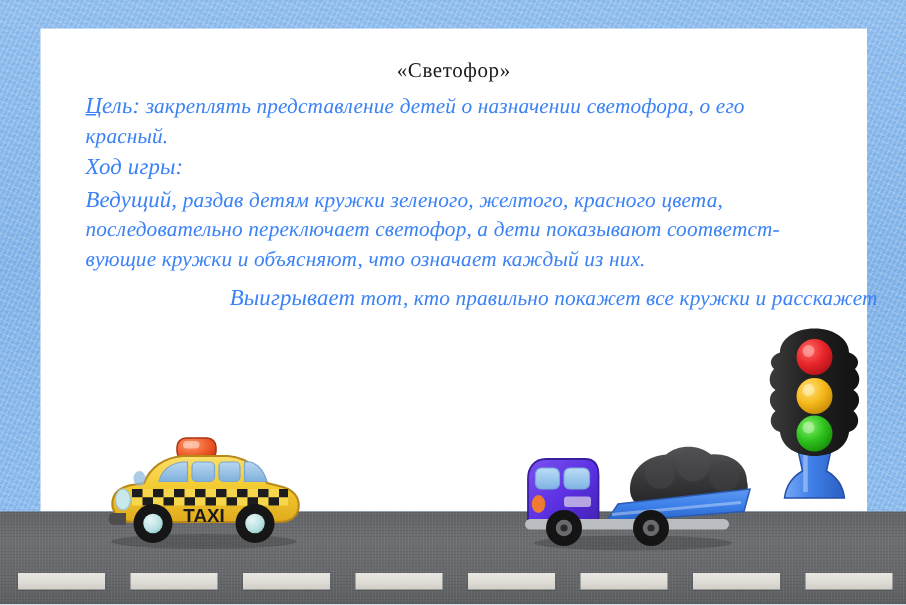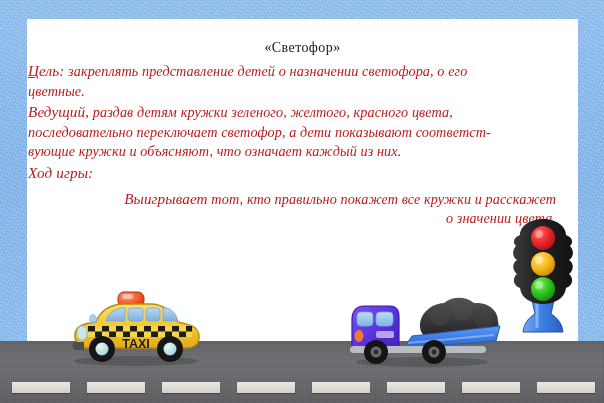--- a/index.html
+++ b/index.html
@@ -36,27 +36,27 @@
     left: 0;
     width: 100%;
     text-align: center;
     font-size: 14px;
     font-style: normal;
     color: #1a1a1a;
     letter-spacing: 0.4px;
   }
   #body {
     position: absolute;
-    left: 1px;
+    left: 30px;
     top: 42px;
     width: 528px;
     font-style: italic;
     font-size: 14.2px;
     line-height: 19.6px;
-    color: #b91c1c;
+    color: #3b82f6;
     letter-spacing: 0.1px;
   }
   .para { margin: 0 0 1px 0; }
   .para.gap { margin-top: 5px; text-align: right; }
   .lead { font-size: 15.2px; }
   .lead-u { text-decoration: underline; }
 
   
   #road {
     position: absolute;
@@ -116,37 +116,36 @@
 <div id="slide">
 
   <div id="card">
 
     <div id="title">«Светофор»</div>
 
     <div id="body">
 
       <p class="para">
         <span class="lead"><span class="lead-u">Ц</span>ель:</span><span> закреплять представление детей о назначении светофора, о его</span><br>
-        <span>цветные.</span>
+        <span>красный.</span>
       </p>
 
+
+      <p class="para">
+        <span class="lead">Ход игры:</span>
+      </p>
 
       <p class="para">
         <span class="lead">Ведущий,</span><span> раздав детям кружки зеленого, желтого, красного цвета,</span><br>
         <span>последовательно переключает светофор, а дети показывают соответст-</span><br>
         <span>вующие кружки и объясняют, что означает каждый из них.</span>
       </p>
 
-      <p class="para">
-        <span class="lead">Ход игры:</span>
-      </p>
-
       <p class="para gap">
         <span class="lead">Выигрывает</span><span> тот, кто правильно покажет все кружки и расскажет</span><br>
-        <span>о значении цвета.</span>
       </p>
 
     </div>
   </div>
 
   <div id="road">
     <div class="road-mark" style="left:12px"></div>
     <div class="road-mark" style="left:87px"></div>
     <div class="road-mark" style="left:162px"></div>
     <div class="road-mark" style="left:237px"></div>

